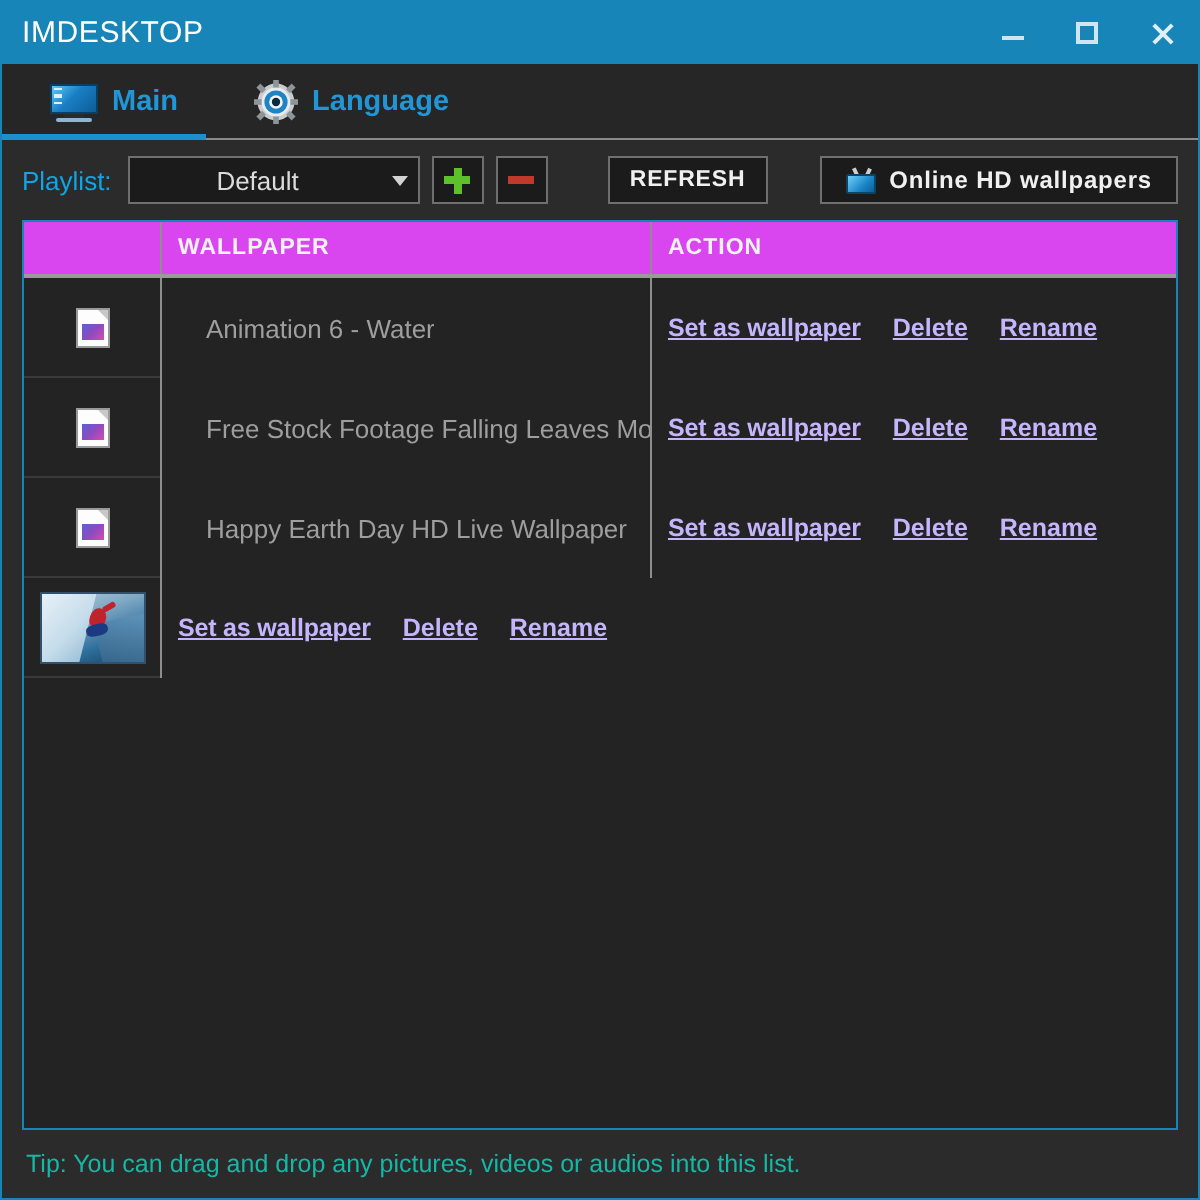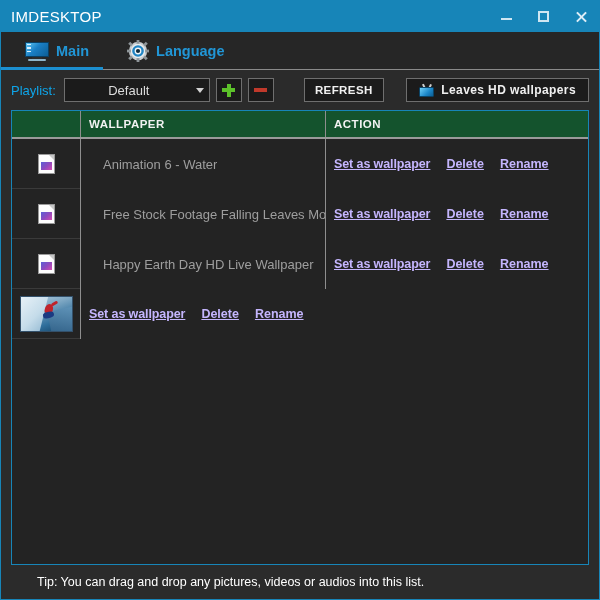--- a/index.html
+++ b/index.html
@@ -314,21 +314,21 @@
     display: flex;
     flex-direction: column;
     overflow: hidden;
     box-sizing: border-box;
   }
   .list-header {
     height: 26px;
     display: flex;
     align-items: center;
     border-bottom: 2px solid #9a9a9a;
-    background: #14532d;
+    background: #d946ef;
     flex: 0 0 auto;
   }
   .col-thumb {
     width: 68px;
     flex: 0 0 auto;
     height: 100%;
     box-sizing: border-box;
   }
   .col-name {
     width: 245px;
@@ -481,24 +481,23 @@
   
   .tipbar {
     height: 34px;
     display: flex;
     align-items: center;
     padding-left: 12px;
     flex: 0 0 auto;
     background: #2b2b2b;
   }
   .tip-text {
-    color: #ffffff;
+    color: #14b8a6;
     font-size: 12.5px;
     white-space: nowrap;
-    margin-left: 24px;
   }
 </style>
 </head>
 <body>
 
 <div id="app">
 
   <div class="titlebar">
     <div class="title-text">IMDESKTOP</div>
     <div class="win-buttons">
@@ -569,21 +568,21 @@
     <div class="icon-btn">
       <span class="minus-glyph"></span>
     </div>
     <div class="btn btn-refresh">REFRESH</div>
     <div class="btn btn-online">
       <span class="icon-tv">
         <span class="ant1"></span>
           <span class="ant2"></span>
           <span class="tvscreen"></span>
       </span>
-      <span>Leaves HD wallpapers</span>
+      <span>Online HD wallpapers</span>
     </div>
   </div>
 
   <div class="listwrap">
     <div class="list-header">
       <div class="col-thumb"></div>
       <div class="col-name">
         <span class="col-head-text">WALLPAPER</span>
       </div>
       <div class="col-action">

